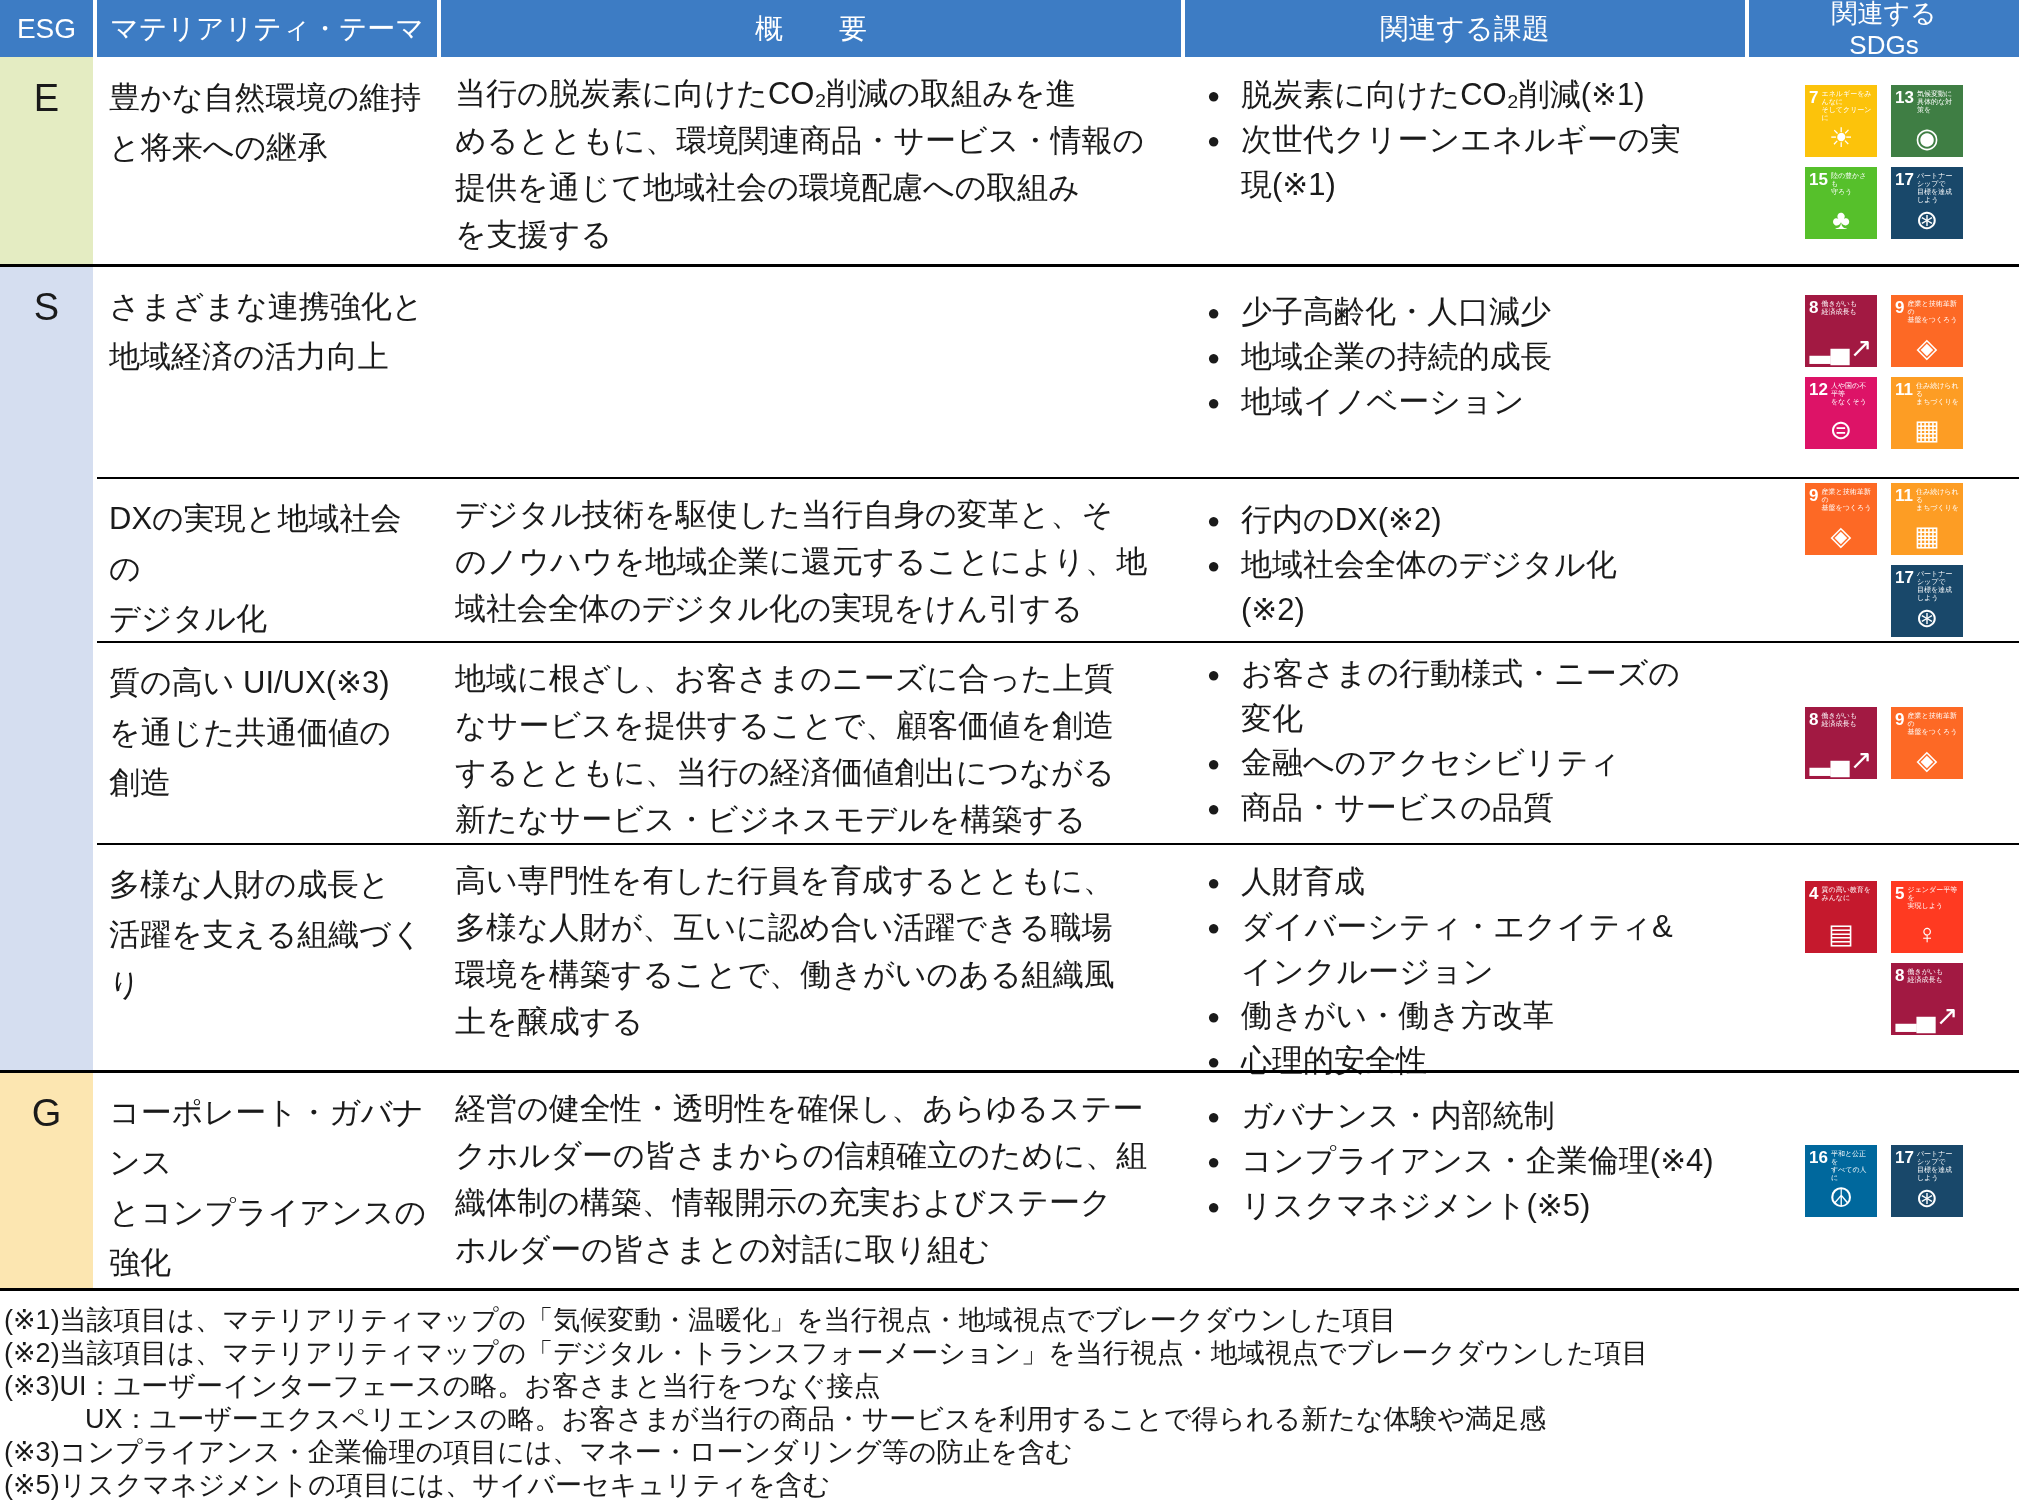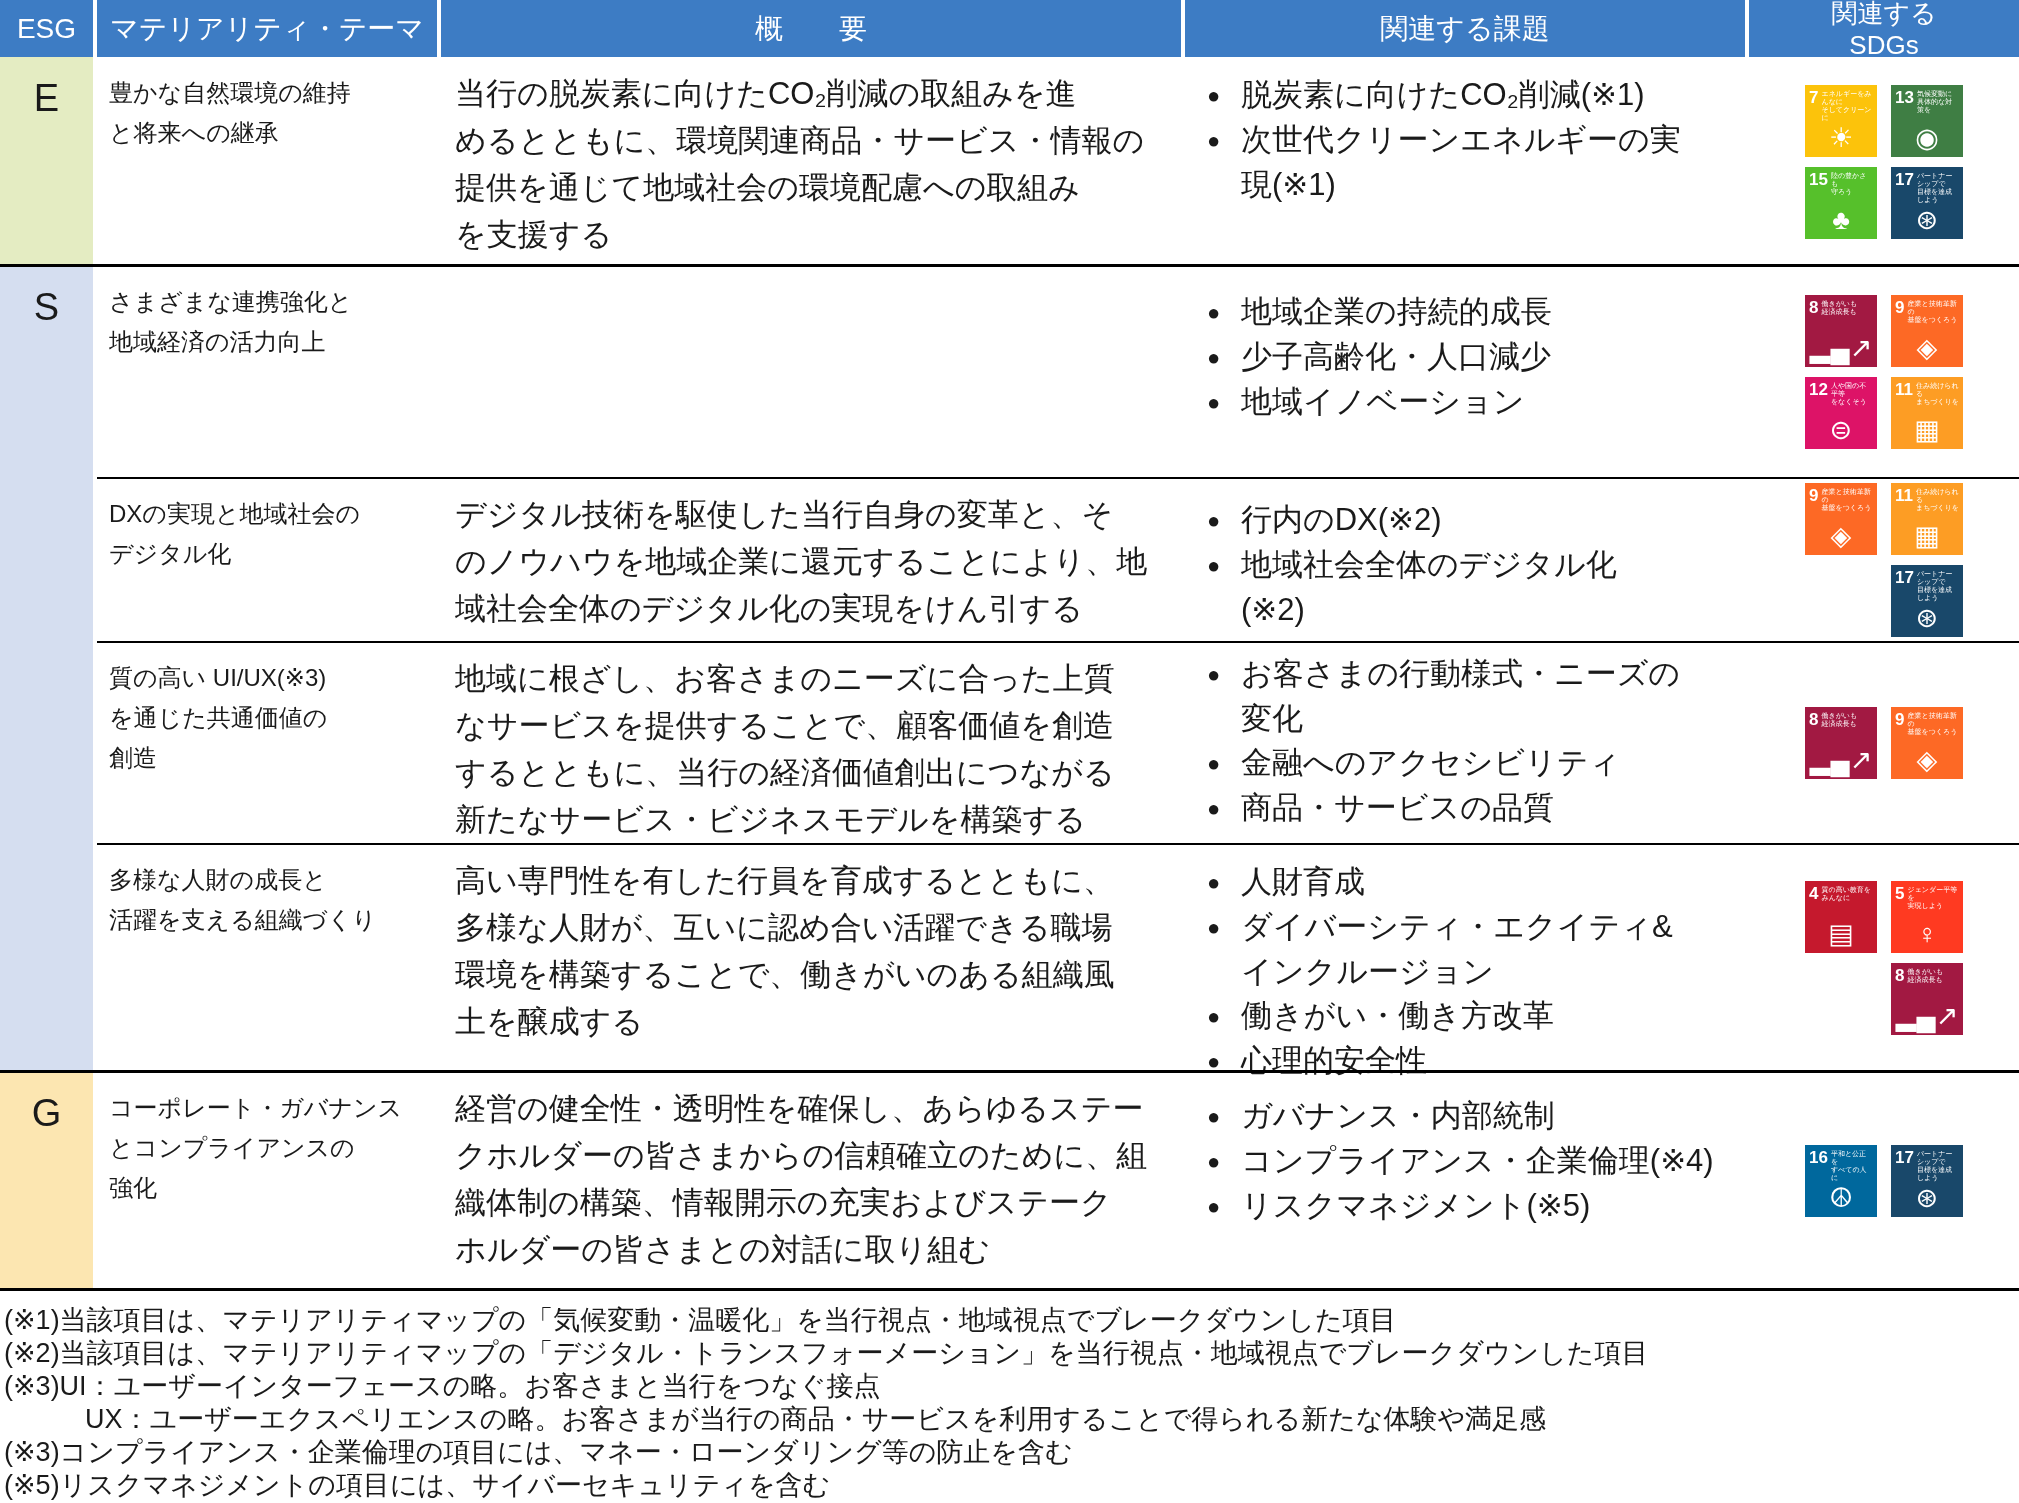--- a/index.html
+++ b/index.html
@@ -7,21 +7,21 @@
   .tbl{position:relative;width:2019px;display:grid;
        grid-template-columns:93px 340px 740px 560px 270px;
        grid-template-rows:57px 209px 212px 164px 202px 228px 218px;
        column-gap:4px;}
   .hcell{background:#3d7cc4;color:#fff;display:flex;align-items:center;justify-content:center;
          font-size:28px;text-align:center;white-space:pre-line;line-height:32px;}
   .esgcell{display:flex;justify-content:center;font-size:38px;padding-top:20px;box-sizing:border-box;}
   .esg-e{background:#e4ecc2;}
   .esg-s{background:#d5def0;}
   .esg-g{background:#fce6b1;}
-  .theme{font-size:24px;line-height:40px;padding:16px 6px 0 12px;white-space:pre-line;box-sizing:border-box;}
+  .theme{font-size:31px;line-height:50px;padding:16px 6px 0 12px;white-space:pre-line;box-sizing:border-box;}
   .ovw{font-size:31px;line-height:47px;padding:13px 10px 0 14px;white-space:pre-line;box-sizing:border-box;}
   .issues{padding:10px 8px 0 16px;box-sizing:border-box;}
   .issues ul{list-style:none;margin:6px;padding:0;}
   .issues li{font-size:31px;line-height:44px;white-space:pre-line;padding-left:34px;text-indent:-34px;}
   .issues li::before{content:"●";display:inline-block;width:34px;text-indent:0;font-size:22px;vertical-align:2px;}
   .sdgcell{box-sizing:border-box;}
   .sdgrid{display:grid;grid-template-columns:72px 72px;gap:10px 14px;justify-content:center;align-content:center;height:100%;}
   .sdg{position:relative;width:72px;height:72px;color:#fff;overflow:hidden;box-sizing:border-box;padding:4px;}
   .sdg-head{display:flex;align-items:flex-start;gap:3px;}
   .sdg-num{font-size:17px;font-weight:bold;line-height:17px;}
@@ -97,22 +97,22 @@
           </div>
         <div class="sdg-glyph">⊛</div>
       </div>
     </div>
   </div>
 
   <div class="theme" style="grid-area:3/2">さまざまな連携強化と
 地域経済の活力向上</div>
   <div class="issues" style="grid-area:3/4;padding-top:18px">
     <ul>
+      <li>少子高齢化・人口減少</li>
       <li>地域企業の持続的成長</li>
-      <li>少子高齢化・人口減少</li>
       <li>地域イノベーション</li>
     </ul>
   </div>
   <div class="sdgcell" style="grid-area:3/5">
     <div class="sdgrid">
       <div class="sdg" style="background-color: rgb(162, 25, 66);">
         <div class="sdg-head">
             <span class="sdg-num">8</span>
             <span class="sdg-label">働きがいも
 経済成長も</span>

